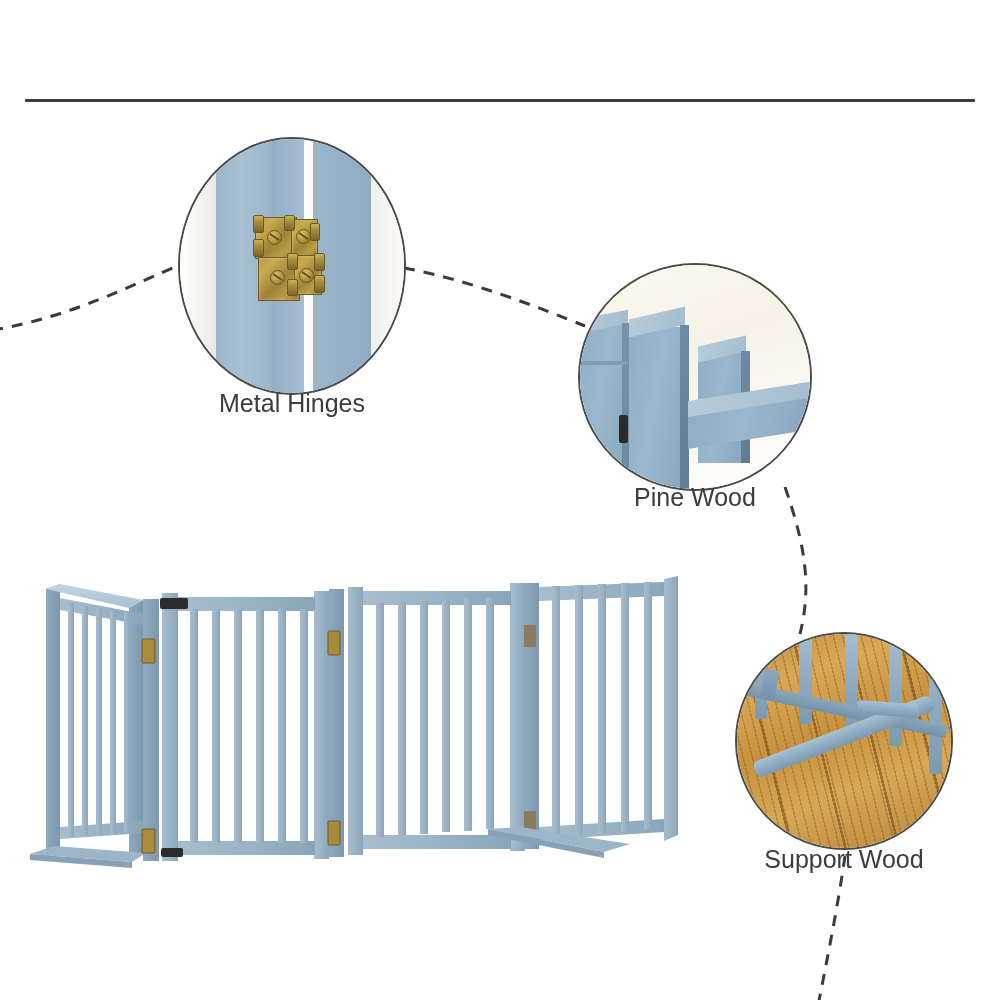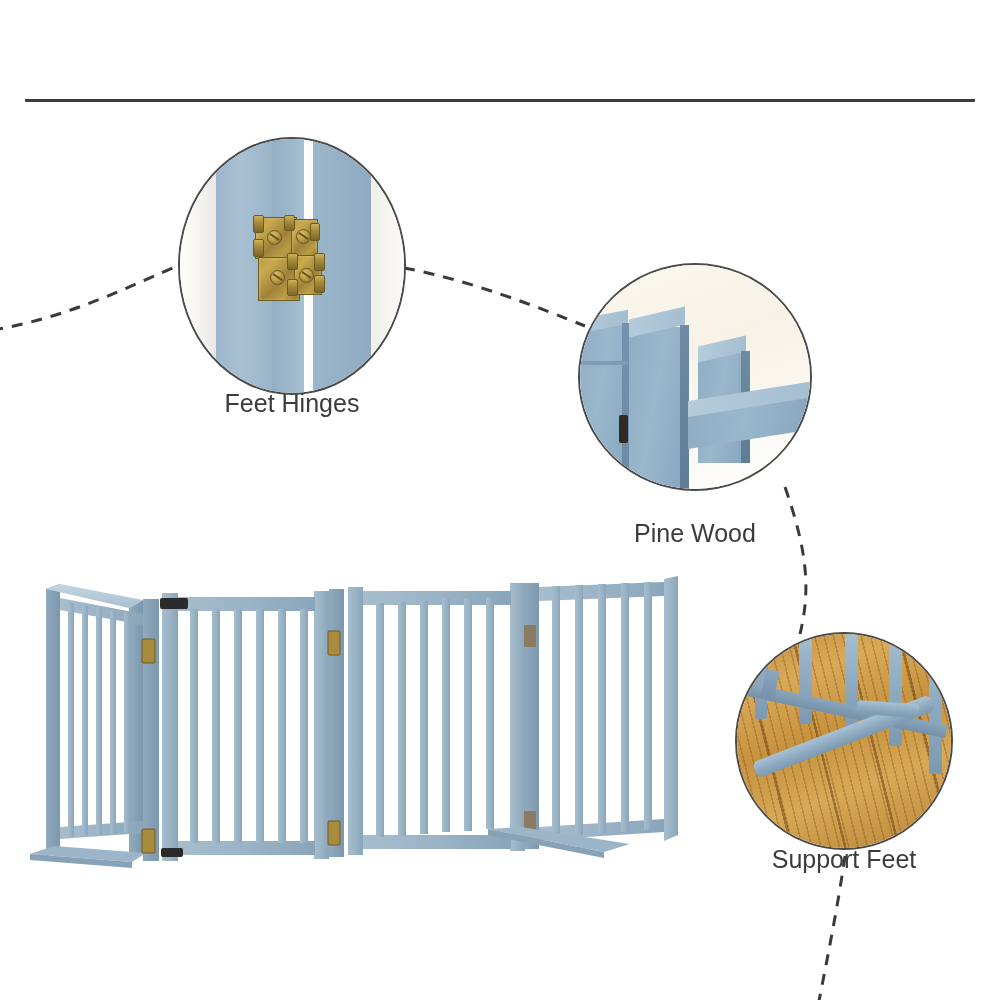--- a/index.html
+++ b/index.html
@@ -85,21 +85,21 @@
   .c1 .lbl{top:252px;}
 
   
   .c2{left:578px;top:263px;width:234px;height:228px;}
   .c2 .circle{width:230px;height:224px;}
   .c2 .scene{position:absolute;inset:0;background:linear-gradient(160deg,#fbf8ef 0%,#f6f2e6 40%,#ffffff 100%);}
   .post{position:absolute;}
   .p-face{position:absolute;background:linear-gradient(100deg,#8fadc4 0%,#9ab7cc 45%,#86a5bd 100%);}
   .p-top{position:absolute;background:linear-gradient(100deg,#b6ccdc 0%,#a4bdd0 100%);}
   .p-side{position:absolute;background:linear-gradient(180deg,#7593ac 0%,#6b88a1 100%);}
-  .c2 .lbl{top:220px;margin-top:36px;}
+  .c2 .lbl{top:220px;}
 
   
   .c3{left:735px;top:632px;width:218px;height:218px;}
   .c3 .circle{width:214px;height:214px;}
   .c3 .floor{
     position:absolute;inset:0;
     background:
       repeating-linear-gradient(76deg,
         rgba(120,70,20,.30) 0px,rgba(120,70,20,.30) 1.5px,
         rgba(255,255,255,0) 1.5px,rgba(255,255,255,0) 9px),
@@ -158,21 +158,21 @@
           <div class="hplate" style="left:114px;top:116px;width:26px;height:38px;"></div>
           <div class="hknuckle" style="left:107px;top:114px;width:9px;height:15px;"></div>
           <div class="hknuckle" style="left:107px;top:140px;width:9px;height:15px;"></div>
           <div class="hknuckle" style="left:134px;top:114px;width:9px;height:16px;"></div>
           <div class="hknuckle" style="left:134px;top:136px;width:9px;height:16px;"></div>
           <div class="hscrew" style="left:90px;top:131px;"></div>
           <div class="hscrew" style="left:119px;top:129px;"></div>
         </div>
       </div>
     </div>
-    <div class="callout-label lbl">Feet Hinges</div>
+    <div class="callout-label lbl">Metal Hinges</div>
   </div>
 
   <div class="callout c2">
     <div class="circle">
       <div class="scene">
 
         <div class="post">
           <div class="p-face" style="left:-6px;top:60px;width:54px;height:175px;"></div>
           <div class="p-top" style="left:-6px;top:50px;width:54px;height:14px;transform:skewY(-11deg);"></div>
           <div class="p-side" style="left:42px;top:58px;width:7px;height:178px;"></div>
@@ -210,21 +210,21 @@
       <div class="bar" style="left:152px;top:-10px;width:13px;height:122px;"></div>
       <div class="bar" style="left:192px;top:-10px;width:13px;height:150px;"></div>
 
       <div class="bar-dark" style="left:6px;top:48px;width:208px;height:13px;transform:rotate(12deg);transform-origin:left center;"></div>
 
       <div class="bar" style="left:18px;top:128px;width:190px;height:17px;transform:rotate(-21deg);transform-origin:left center;border-radius:6px;"></div>
 
       <div class="bar" style="left:120px;top:68px;width:62px;height:14px;transform:rotate(4deg);border-radius:4px;"></div>
       <div class="bar-dark" style="left:26px;top:36px;width:14px;height:30px;transform:rotate(10deg);"></div>
     </div>
-    <div class="callout-label lbl">Support Feet</div>
+    <div class="callout-label lbl">Support Wood</div>
   </div>
 
   <div class="product">
     <svg class="prod-svg" viewBox="0 0 660 310" width="660" height="310">
       <defs>
         <linearGradient id="gFace" x1="0" y1="0" x2="1" y2="0">
           <stop offset="0%" stop-color="#a6bdcd"></stop>
           <stop offset="50%" stop-color="#9ab3c5"></stop>
           <stop offset="100%" stop-color="#8aa5ba"></stop>
         </linearGradient>

